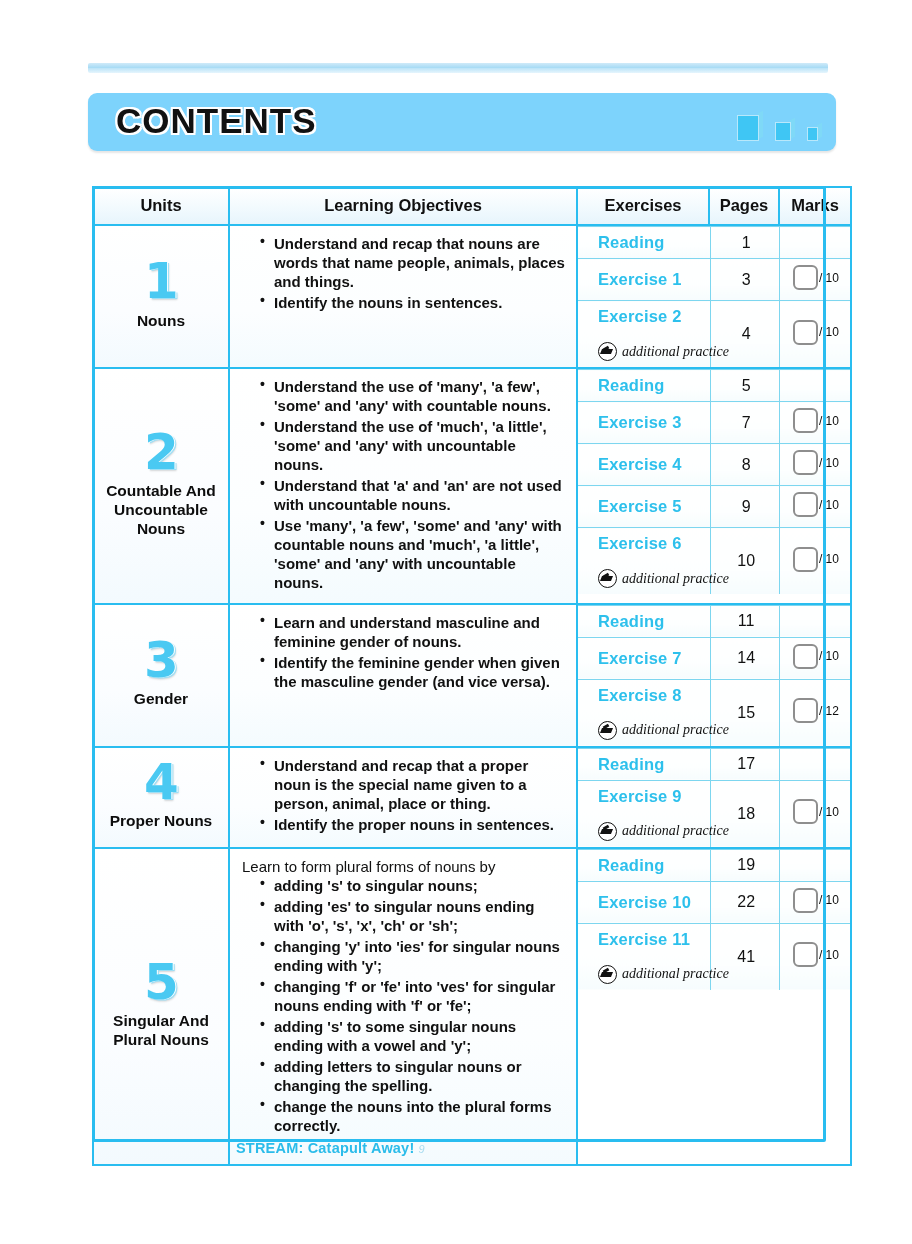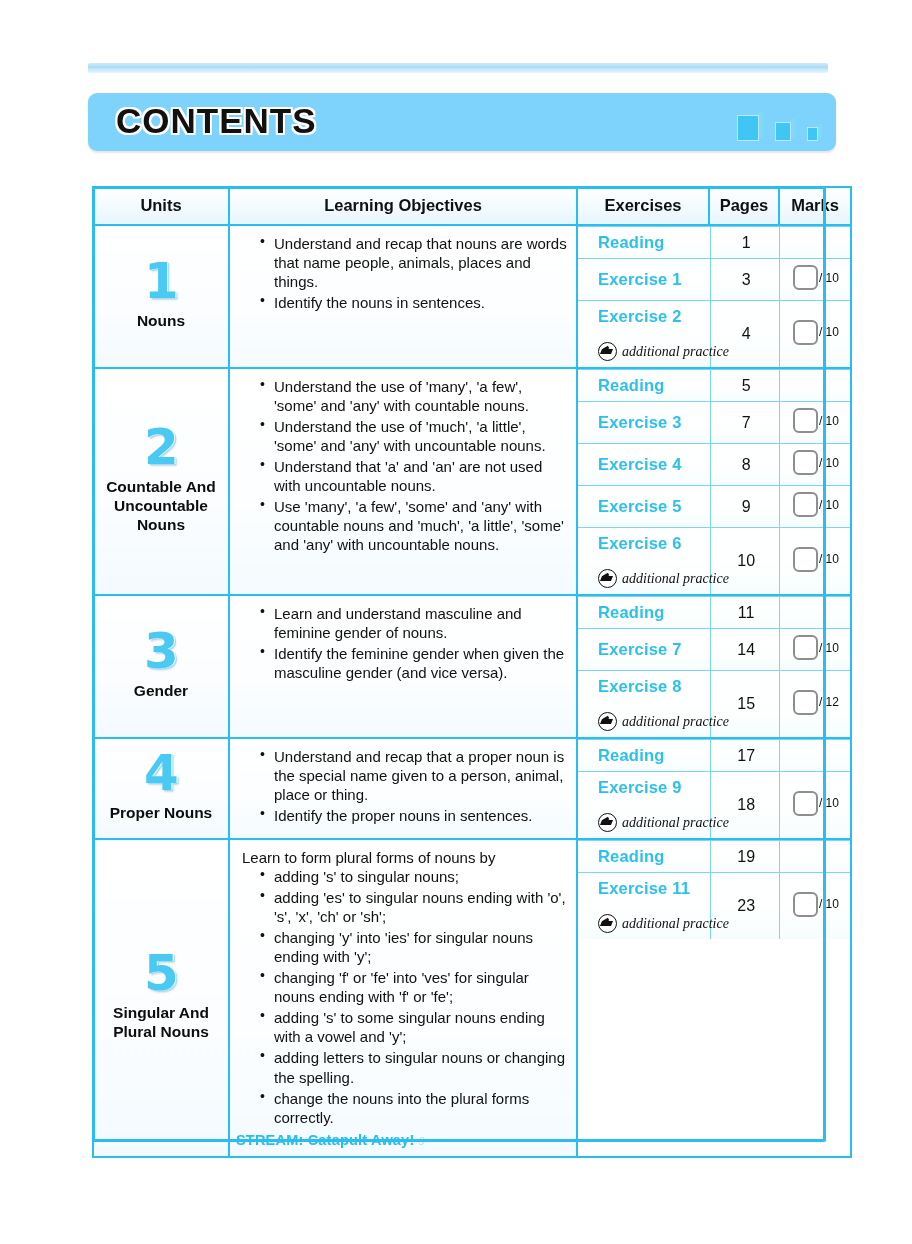--- a/index.html
+++ b/index.html
@@ -170,20 +170,21 @@
   .obj-lead {
     font-size: 15px;
     color: #111111;
     line-height: 1.27;
     margin: 0 0 0 6px;
   }
   ul.obj-list {
     margin: 0;
     padding: 0 0 0 24px;
     list-style: none;
+    font-weight: bold;
   }
   ul.obj-list li {
     font-size: 15px;
     color: #111111;
     line-height: 1.27;
     margin: 0 0 2px 0;
     position: relative;
     padding-left: 14px;
   }
   ul.obj-list li:before {
@@ -575,27 +576,37 @@
               <tbody>
                 <tr>
                   <td class="ex">
                     <div class="ex-label">Reading</div>
                   </td>
                   <td class="pg"><span class="pg-num">19</span></td>
                   <td class="mk blank"></td>
                 </tr>
                 <tr>
                   <td class="ex">
+                    <div class="ex-label">Exercise 10</div>
+                  </td>
+                  <td class="pg"><span class="pg-num">22</span></td>
+                  <td class="mk"><span class="mark-wrap">
+                      <span class="mark-box"></span>
+                      <span class="mark-val">/ 10</span>
+                    </span></td>
+                </tr>
+                <tr>
+                  <td class="ex">
                     <div class="ex-label">Exercise 11</div>
                     <div class="ap">
                       <span class="ap-icon"></span>
                       <span class="ap-text">additional practice</span>
                     </div>
                   </td>
-                  <td class="pg"><span class="pg-num">23</span></td>
+                  <td class="pg"><span class="pg-num">41</span></td>
                   <td class="mk"><span class="mark-wrap">
                       <span class="mark-box"></span>
                       <span class="mark-val">/ 10</span>
                     </span></td>
                 </tr>
               </tbody>
             </table>
           </td>
         </tr>
       </tbody>

